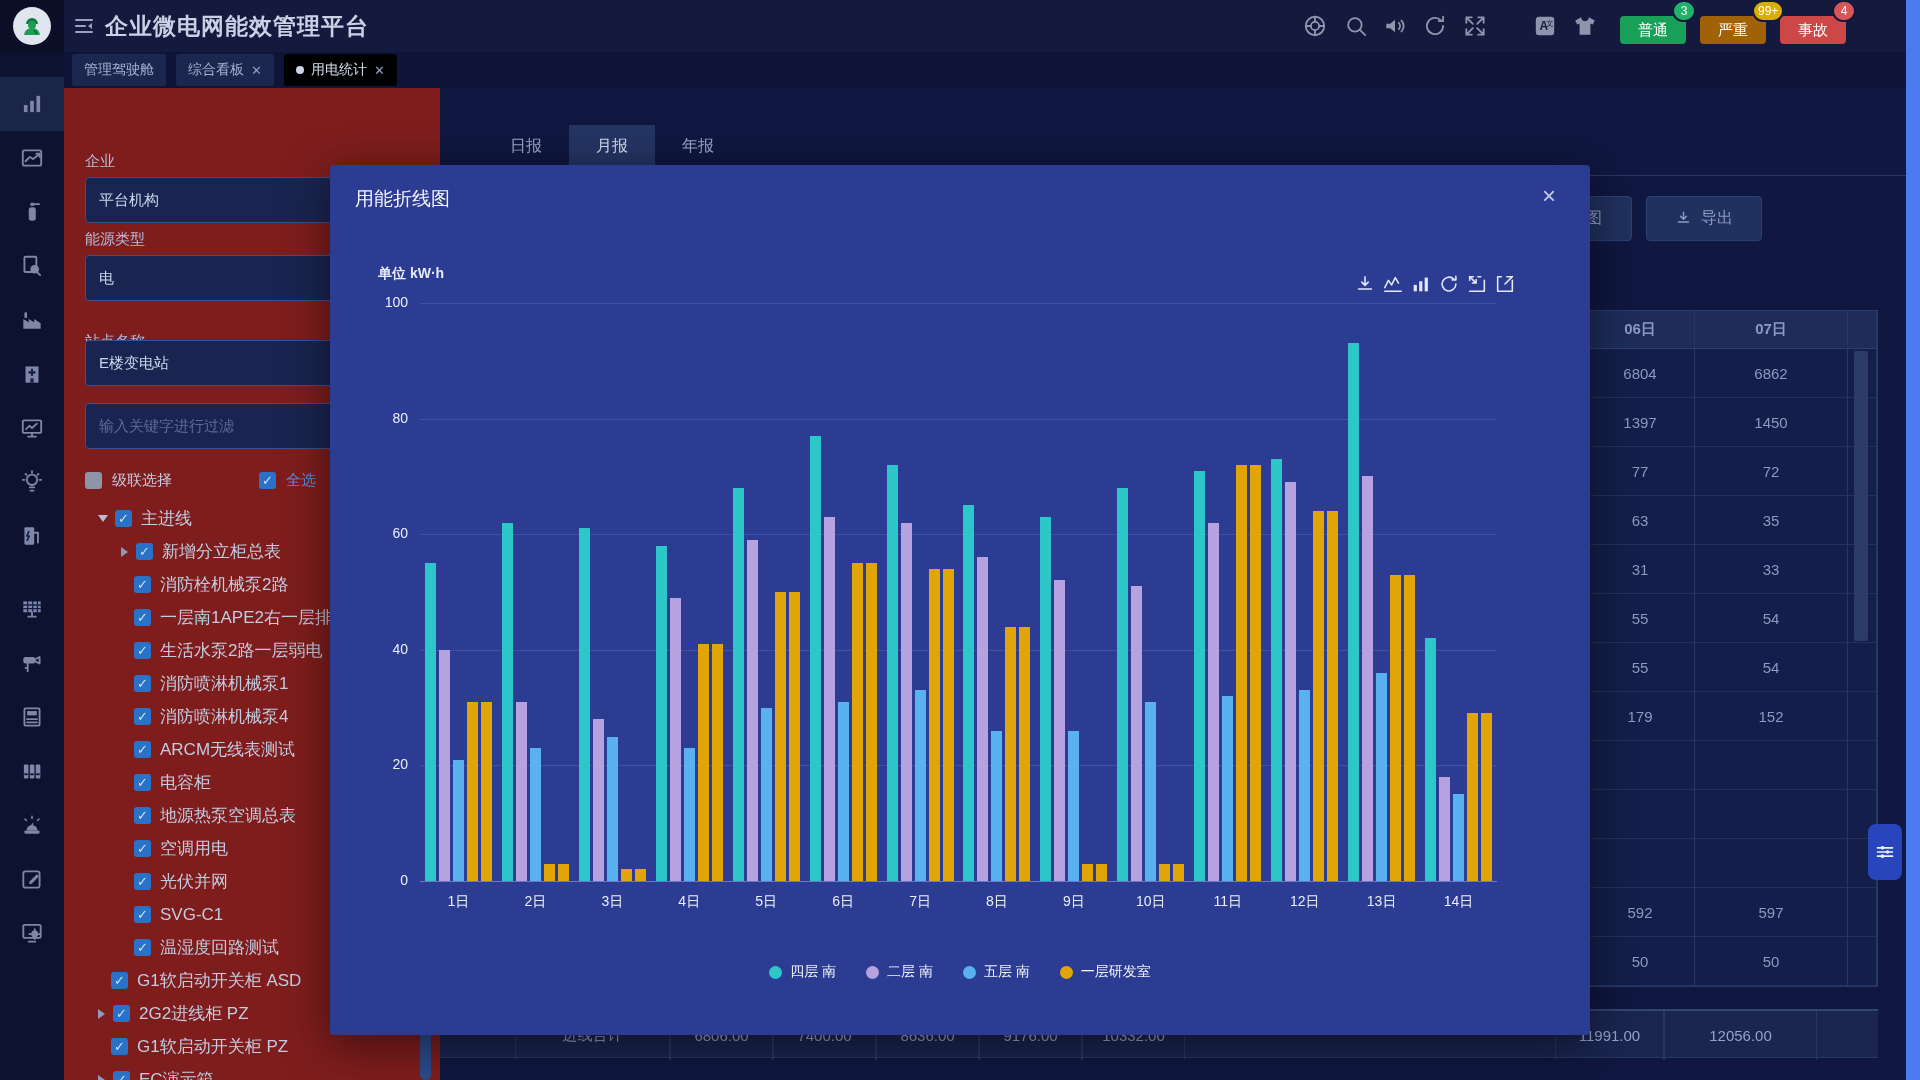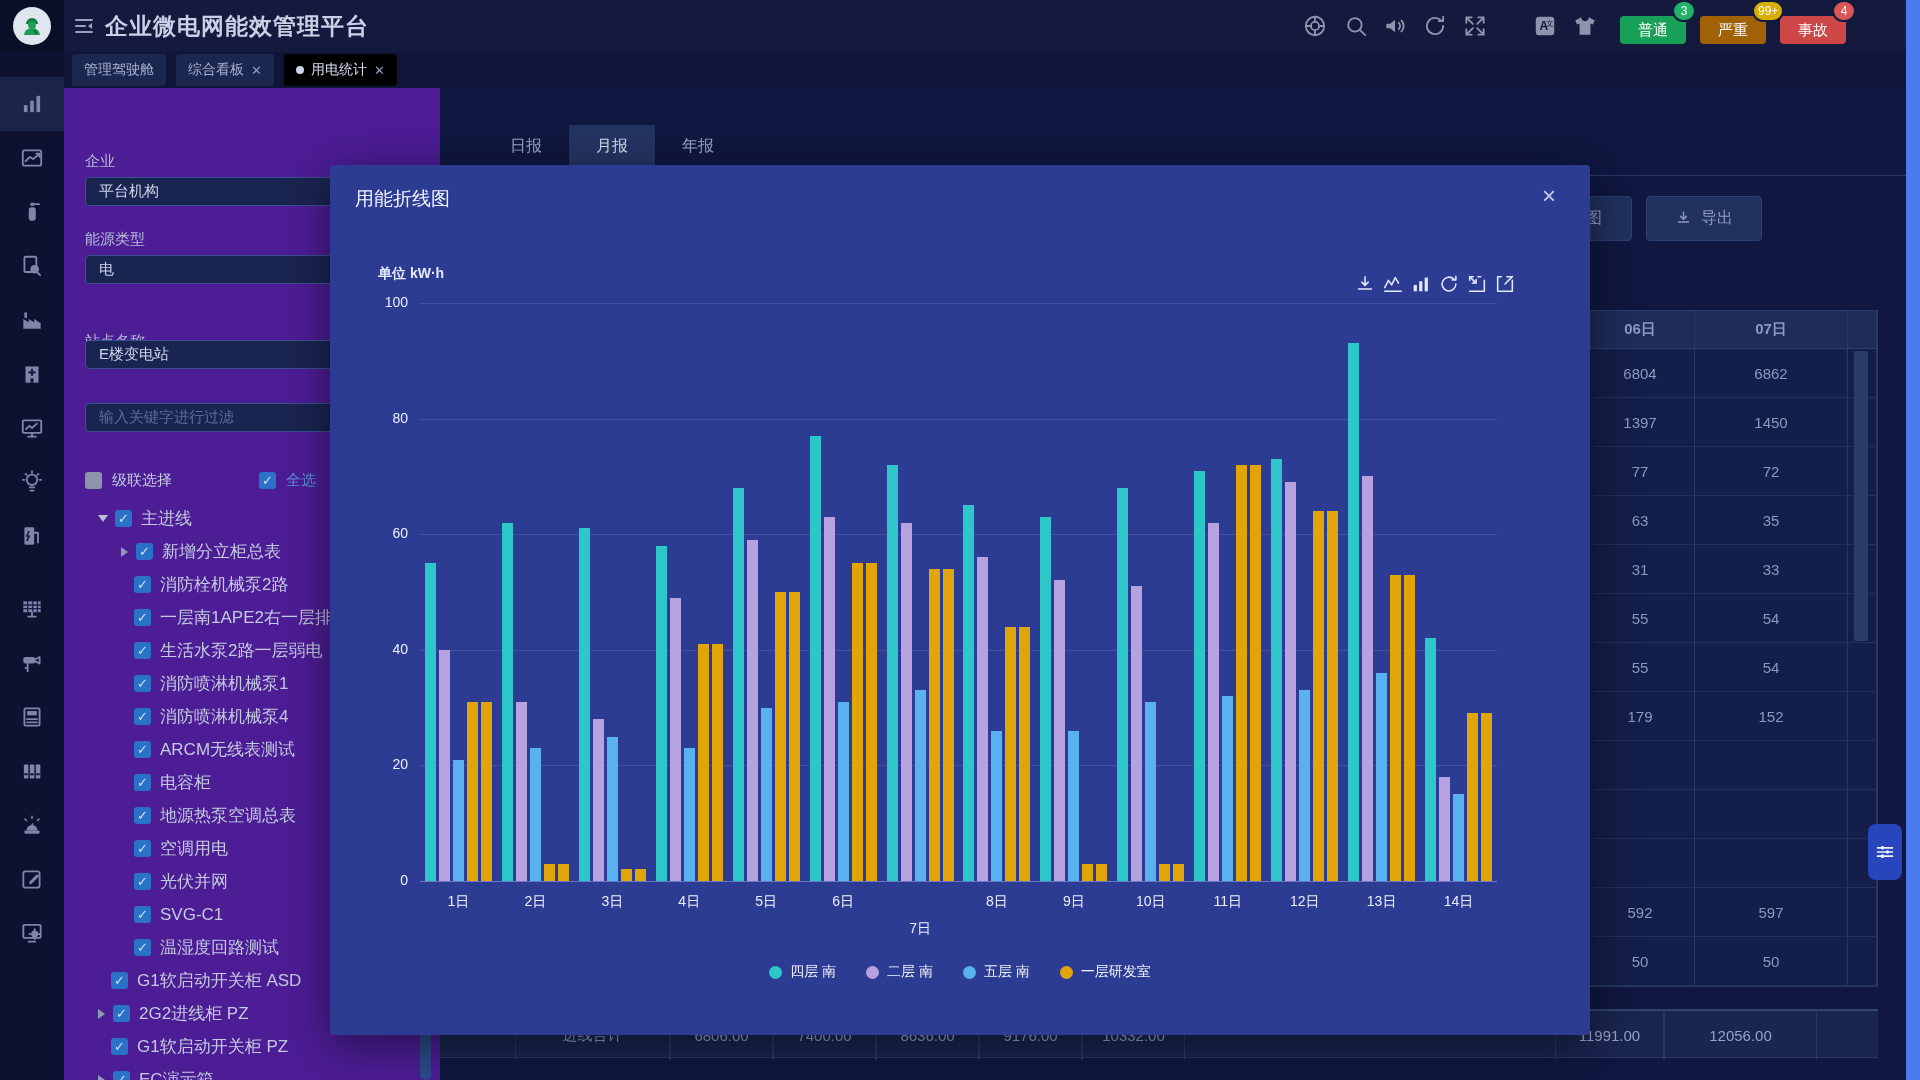--- a/index.html
+++ b/index.html
@@ -22,23 +22,23 @@
   .badge-count { top:0px; min-width:24px; height:22px; border-radius:12px; color:#fff; font-size:12px;
     display:flex; align-items:center; justify-content:center; border:2px solid #141a3d; z-index:3; padding:0 4px; }
   
   #tabstrip { left:64px; top:52px; width:1856px; height:36px; background:#0f1538; z-index:4; }
   .wtab { top:2px; height:32px; border-radius:3px; background:#1c2750; color:#a7b1d2; font-size:14px;
     display:flex; align-items:center; justify-content:center; gap:7px; padding:0 12px; }
   .wtab.active { background:#000000; color:#d7deef; }
   .wtab .dot { width:8px; height:8px; border-radius:50%; background:#cdd5ea; }
   .wtab .x { color:#8f9ac0; font-size:13px; }
   
-  #left-panel { left:64px; top:88px; width:376px; height:992px; background:#4c1d95; z-index:5; }
+  #left-panel { left:64px; top:88px; width:376px; height:992px; background:#7f1d1d; z-index:5; }
   .fld-label { left:21px; font-size:15px; color:#b4bdd8; }
-  .fld-input { left:21px; width:332px; height:29px; border:1px solid #3a5190; border-radius:4px;
+  .fld-input { left:21px; width:332px; height:46px; border:1px solid #3a5190; border-radius:4px;
     background:#1a2450; color:#ccd5ec; font-size:15px; display:flex; align-items:center; padding:0 13px; }
   .fld-input.placeholder { color:#5d6a95; }
   .cbx { width:17px; height:17px; border-radius:3px; }
   .cbx.checked { background:#2a72c8; color:#cfe2f7; font-size:13px; display:flex; align-items:center; justify-content:center; }
   .cbx.gray { background:#8d95a9; }
   .tree-row { left:0; width:376px; height:33px; display:flex; align-items:center; }
   .tree-label { color:#c3cbe0; font-size:17px; margin-left:9px; white-space:nowrap; }
   .arr-down { width:0; height:0; border-left:5.5px solid transparent; border-right:5.5px solid transparent; border-top:7px solid #b7bfd8; }
   .arr-right { width:0; height:0; border-top:5.5px solid transparent; border-bottom:5.5px solid transparent; border-left:7px solid #8f99bb; }
   #panel-scrollbar { left:420px; top:900px; width:11px; height:180px; border-radius:5px; background:#2c4a8a; z-index:6; }
@@ -621,21 +621,21 @@
       <div class="bar" style="left: 416.679px; top: 374.98px; width: 11px; height: 341.02px; background: rgb(182, 162, 222);"></div>
       <div class="bar" style="left: 430.679px; top: 542.6px; width: 11px; height: 173.4px; background: rgb(90, 177, 239);"></div>
       <div class="bar" style="left: 444.679px; top: 427px; width: 11px; height: 289px; background: rgb(226, 165, 9);"></div>
       <div class="bar" style="left: 458.679px; top: 427px; width: 11px; height: 289px; background: rgb(226, 165, 9);"></div>
       <div class="abs xtick" style="left: 513.107px; top: 728px;">6日</div>
       <div class="bar" style="left: 479.607px; top: 270.94px; width: 11px; height: 445.06px; background: rgb(46, 199, 201);"></div>
       <div class="bar" style="left: 493.607px; top: 351.86px; width: 11px; height: 364.14px; background: rgb(182, 162, 222);"></div>
       <div class="bar" style="left: 507.607px; top: 536.82px; width: 11px; height: 179.18px; background: rgb(90, 177, 239);"></div>
       <div class="bar" style="left: 521.607px; top: 398.1px; width: 11px; height: 317.9px; background: rgb(226, 165, 9);"></div>
       <div class="bar" style="left: 535.607px; top: 398.1px; width: 11px; height: 317.9px; background: rgb(226, 165, 9);"></div>
-      <div class="abs xtick" style="left: 590.036px; top: 755px;">7日</div>
+      <div class="abs xtick" style="left: 590.036px; top: 728px;">7日</div>
       <div class="bar" style="left: 556.536px; top: 299.84px; width: 11px; height: 416.16px; background: rgb(46, 199, 201);"></div>
       <div class="bar" style="left: 570.536px; top: 357.64px; width: 11px; height: 358.36px; background: rgb(182, 162, 222);"></div>
       <div class="bar" style="left: 584.536px; top: 525.26px; width: 11px; height: 190.74px; background: rgb(90, 177, 239);"></div>
       <div class="bar" style="left: 598.536px; top: 403.88px; width: 11px; height: 312.12px; background: rgb(226, 165, 9);"></div>
       <div class="bar" style="left: 612.536px; top: 403.88px; width: 11px; height: 312.12px; background: rgb(226, 165, 9);"></div>
       <div class="abs xtick" style="left: 666.964px; top: 728px;">8日</div>
       <div class="bar" style="left: 633.464px; top: 340.3px; width: 11px; height: 375.7px; background: rgb(46, 199, 201);"></div>
       <div class="bar" style="left: 647.464px; top: 392.32px; width: 11px; height: 323.68px; background: rgb(182, 162, 222);"></div>
       <div class="bar" style="left: 661.464px; top: 565.72px; width: 11px; height: 150.28px; background: rgb(90, 177, 239);"></div>
       <div class="bar" style="left: 675.464px; top: 461.68px; width: 11px; height: 254.32px; background: rgb(226, 165, 9);"></div>

